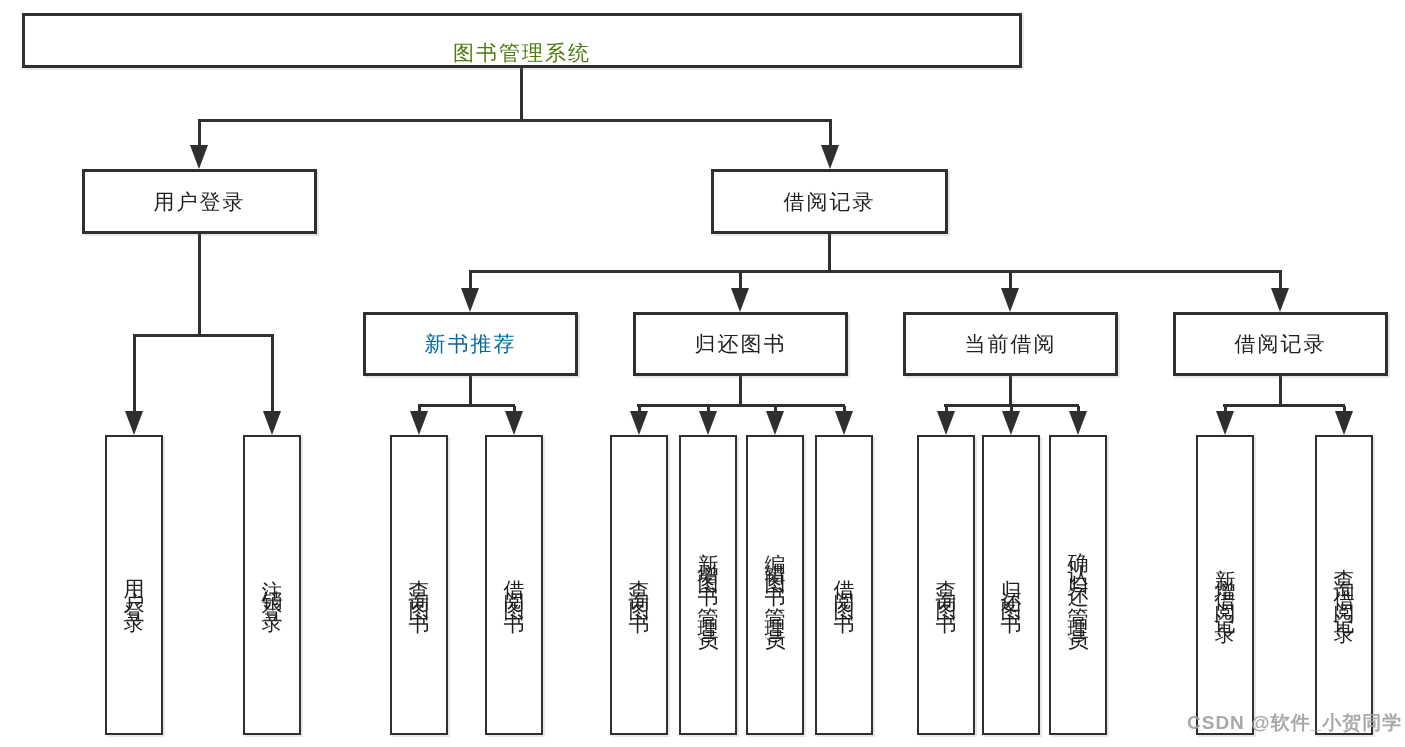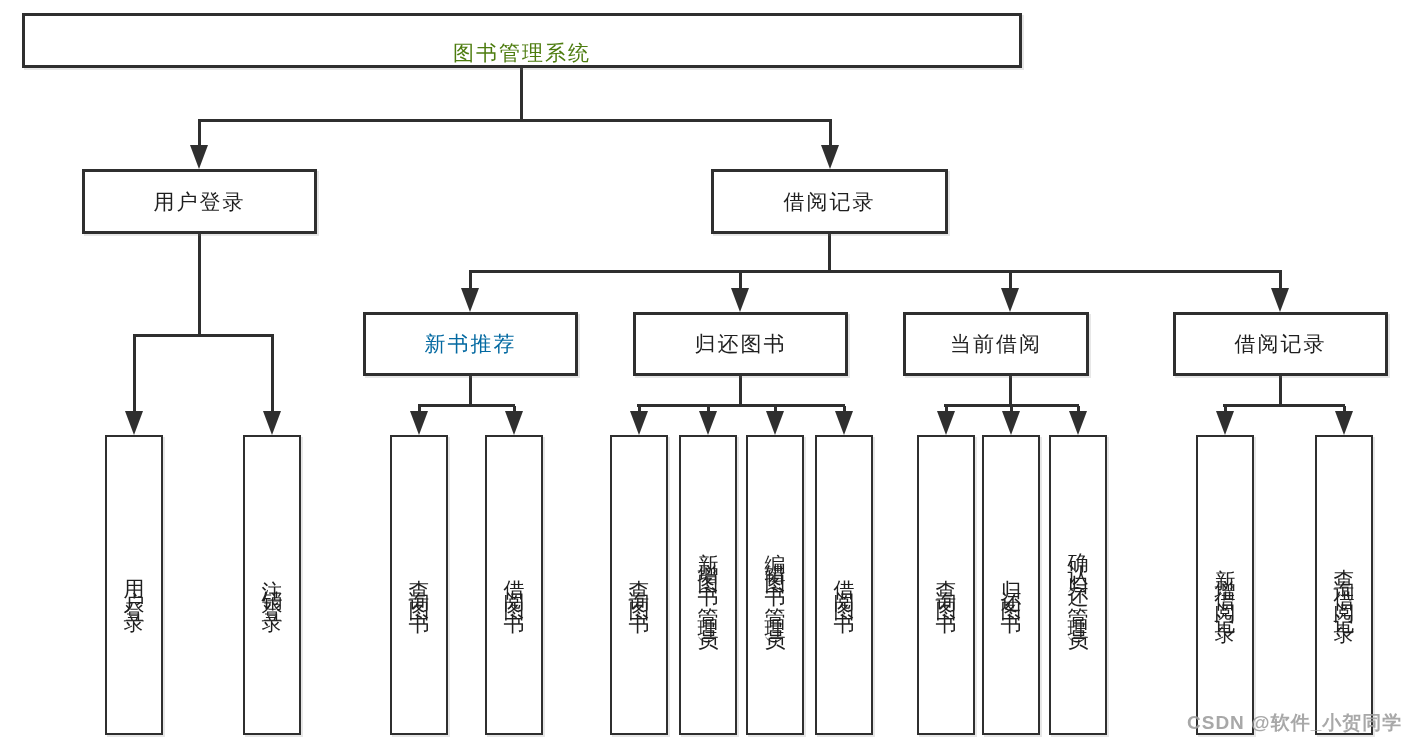--- a/index.html
+++ b/index.html
@@ -139,21 +139,21 @@
       </div>
       <div class="node leaf" style="left: 243px; top: 435px; width: 58px; height: 300px; border-color: rgb(47, 47, 47);">
         <span class="label" style="color: rgb(31, 31, 31);">注销登录</span>
       </div>
       <div class="node" style="left: 363px; top: 312px; width: 215px; height: 64px; border-color: rgb(47, 47, 47);">
         <span class="label" style="color: #0369a1;">新书推荐</span>
       </div>
       <div class="node" style="left: 633px; top: 312px; width: 215px; height: 64px; border-color: rgb(47, 47, 47);">
         <span class="label" style="color: rgb(31, 31, 31);">归还图书</span>
       </div>
-      <div class="node" style="left: 903px; top: 312px; width: 186px; height: 64px; border-color: rgb(47, 47, 47);">
+      <div class="node" style="left: 903px; top: 312px; width: 215px; height: 64px; border-color: rgb(47, 47, 47);">
         <span class="label" style="color: rgb(31, 31, 31);">当前借阅</span>
       </div>
       <div class="node" style="left: 1173px; top: 312px; width: 215px; height: 64px; border-color: rgb(47, 47, 47);">
         <span class="label" style="color: rgb(31, 31, 31);">借阅记录</span>
       </div>
       <div class="node leaf" style="left: 390px; top: 435px; width: 58px; height: 300px; border-color: rgb(47, 47, 47);">
         <span class="label" style="color: rgb(31, 31, 31);">查询图书</span>
       </div>
       <div class="node leaf" style="left: 485px; top: 435px; width: 58px; height: 300px; border-color: rgb(47, 47, 47);">
         <span class="label" style="color: rgb(31, 31, 31);">借阅图书</span>

